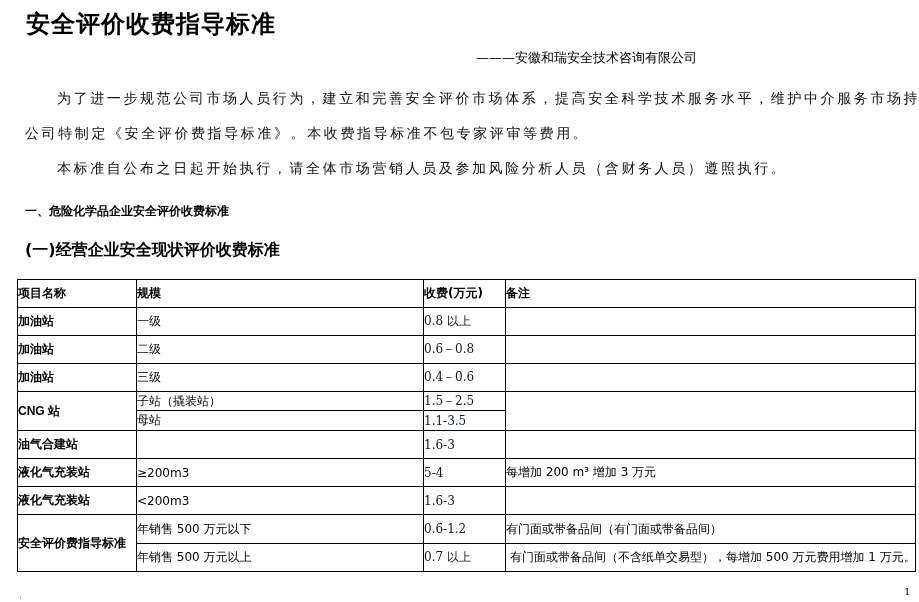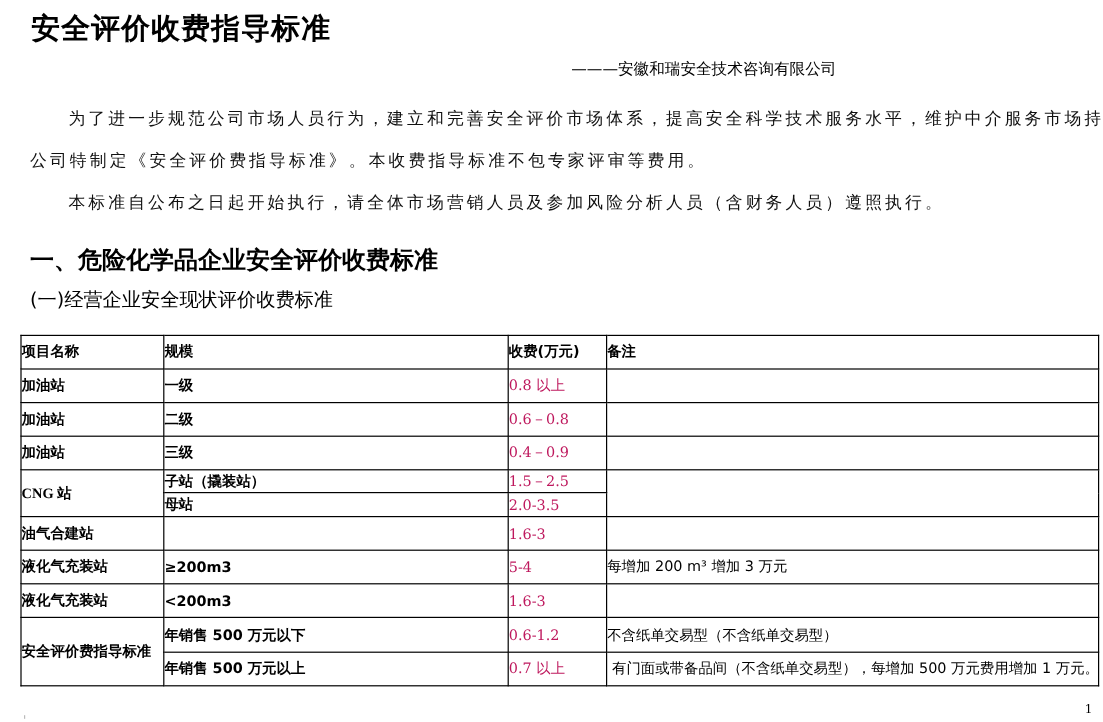--- a/index.html
+++ b/index.html
@@ -3,28 +3,28 @@
 <meta charset="utf-8">
 <style>
   html, body { margin:0; padding:0; background:#ffffff; }
   body { width:919px; height:602px; position:relative; overflow:hidden; font-family:"DejaVu Serif","Liberation Serif",serif; color:#000; }
   .title { position:absolute; left:26px; top:8px; font-size:24px; font-weight:bold; font-family:"DejaVu Serif","Liberation Serif",serif; letter-spacing:1px; }
   .subtitle { position:absolute; left:455px; top:49px; font-size:13px; font-weight:normal; font-family:"DejaVu Sans","Liberation Sans",sans-serif;margin-left:21px; }
   .para { position:absolute; font-size:14px; font-family:"DejaVu Sans","Liberation Sans",sans-serif; letter-spacing:2.6px; white-space:nowrap; color:#111; }
   .p1 { left:57px; top:90px; }
   .p2 { left:25px; top:125px; }
   .p3 { left:57px; top:160px; }
-  .h1 { position:absolute; left:25px; top:203px; font-size:20px; font-weight:bold; font-family:Liberation Sans, sans-serif; }
-  .h2 { position:absolute; left:25px; top:240px; font-size:16px; font-weight:normal; font-family:"DejaVu Sans","Liberation Sans",sans-serif; }
+  .h1 { position:absolute; left:25px; top:203px; font-size:12px; font-weight:bold; font-family:Liberation Sans, sans-serif; }
+  .h2 { position:absolute; left:25px; top:240px; font-size:16px; font-weight:bold; font-family:"DejaVu Sans","Liberation Sans",sans-serif; }
   table.fee { position:absolute; left:17px; top:279px; width:898px; border-collapse:collapse; table-layout:fixed; font-size:12px; }
   table.fee td, table.fee th { border:1.5px solid #000; text-align:left; vertical-align:middle; padding:0; overflow:hidden; white-space:nowrap; }
   table.fee th { font-weight:bold; font-family:"DejaVu Sans","Liberation Sans",sans-serif; height:27px; }
-  .c-name { font-weight:bold; font-family:Liberation Serif, serif; }
-  .c-scale { font-weight:bold; font-family:"DejaVu Sans","Liberation Sans",sans-serif; }
-  .c-fee { color:#be185d; font-family:"DejaVu Serif","Liberation Serif",serif; }
+  .c-name { font-weight:bold; font-family:Liberation Sans, sans-serif; }
+  .c-scale { font-weight:normal; font-family:"DejaVu Sans","Liberation Sans",sans-serif; }
+  .c-fee { color:#0f172a; font-family:"DejaVu Serif","Liberation Serif",serif; }
   .c-note { font-family:"DejaVu Sans","Liberation Sans",sans-serif; font-size:12px; }
   .r-std td { height:27px; }
   .r-half td { height:18px; }
   .r-half2 td { height:19px; }
   .r-other1 td { height:28px; }
   .r-other2 td { height:27px; }
   .page-num { position:absolute; left:904px; top:586px; font-size:10px; font-family:"DejaVu Serif","Liberation Serif",serif; }
   .corner-mark { position:absolute; left:20px; top:596px; width:1px; height:3px; background:#bbb; }
 </style>
 </head>
@@ -60,32 +60,32 @@
   </tr>
   <tr class="r-std">
     <td class="c-name">加油站</td>
     <td class="c-scale">二级</td>
     <td class="c-fee">0.6－0.8</td>
     <td class="c-note"></td>
   </tr>
   <tr class="r-std">
     <td class="c-name">加油站</td>
     <td class="c-scale">三级</td>
-    <td class="c-fee">0.4－0.9</td>
+    <td class="c-fee">0.4－0.6</td>
     <td class="c-note"></td>
   </tr>
   <tr class="r-half">
     <td class="c-name" rowspan="2">CNG 站</td>
     <td class="c-scale">子站（撬装站）</td>
     <td class="c-fee">1.5－2.5</td>
     <td class="c-note" rowspan="2"></td>
   </tr>
   <tr class="r-half2">
     <td class="c-scale">母站</td>
-    <td class="c-fee">2.0-3.5</td>
+    <td class="c-fee">1.1-3.5</td>
   </tr>
   <tr class="r-std">
     <td class="c-name">油气合建站</td>
     <td class="c-scale"></td>
     <td class="c-fee">1.6-3</td>
     <td class="c-note"></td>
   </tr>
   <tr class="r-std">
     <td class="c-name">液化气充装站</td>
     <td class="c-scale">≥200m3</td>
@@ -95,21 +95,21 @@
   <tr class="r-std">
     <td class="c-name">液化气充装站</td>
     <td class="c-scale">&lt;200m3</td>
     <td class="c-fee">1.6-3</td>
     <td class="c-note"></td>
   </tr>
   <tr class="r-other1">
     <td class="c-name" rowspan="2">安全评价费指导标准</td>
     <td class="c-scale">年销售 500 万元以下</td>
     <td class="c-fee">0.6-1.2</td>
-    <td class="c-note">不含纸单交易型（不含纸单交易型）</td>
+    <td class="c-note">有门面或带备品间（有门面或带备品间）</td>
   </tr>
   <tr class="r-other2">
     <td class="c-scale">年销售 500 万元以上</td>
     <td class="c-fee">0.7  以上</td>
     <td class="c-note" style="text-align:right;padding-left:4px;">有门面或带备品间（不含纸单交易型），每增加 500 万元费用增加 1 万元。</td>
   </tr>
 </tbody>
   </table>
 
 <div class="corner-mark"></div>

